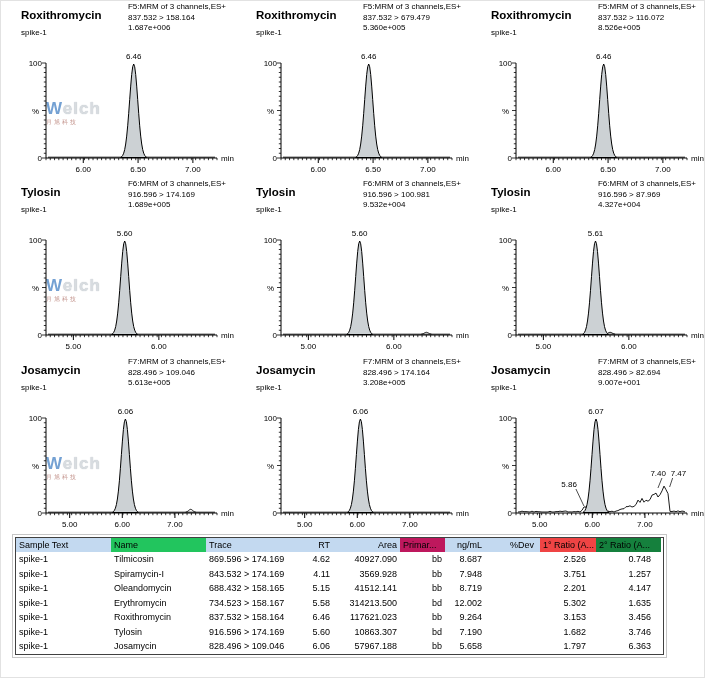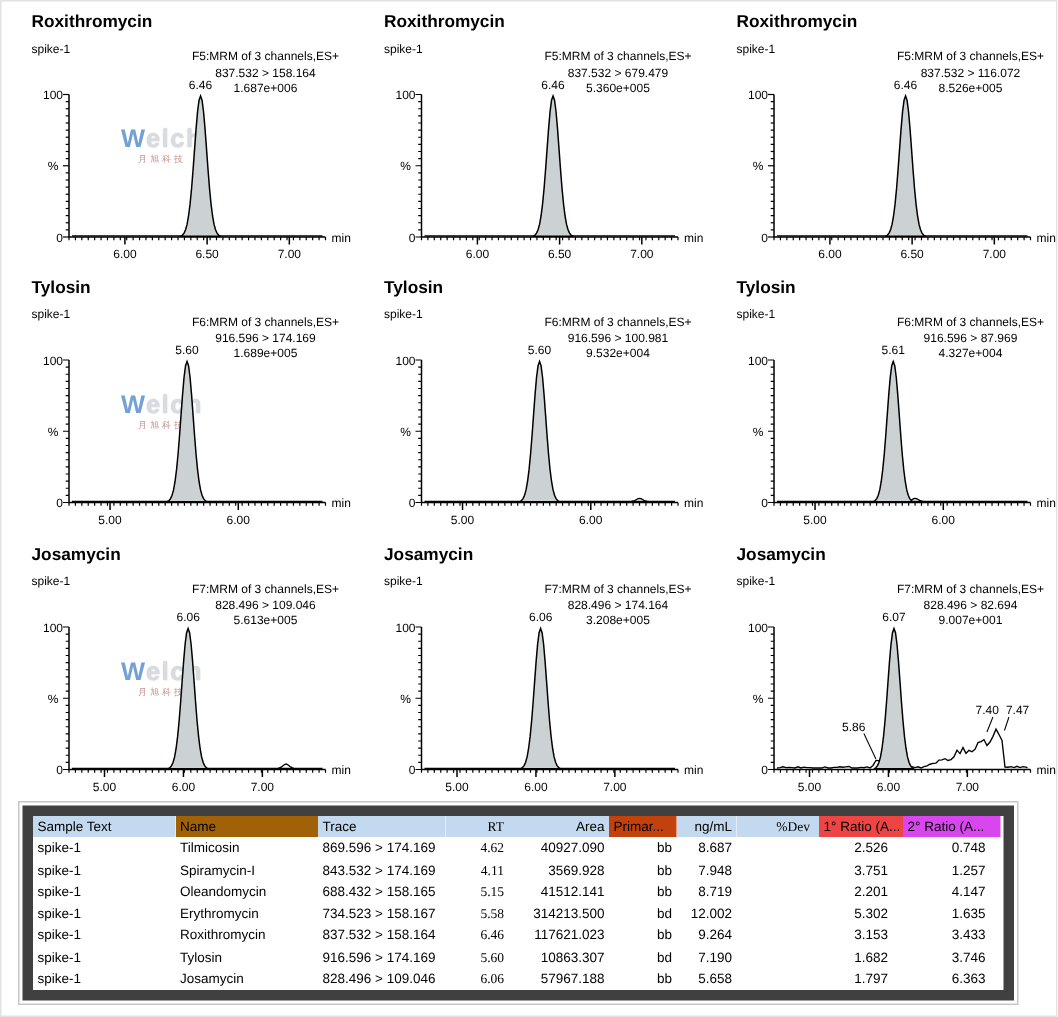--- a/index.html
+++ b/index.html
@@ -1,36 +1,36 @@
 <!DOCTYPE html>
 <html><head>
 <meta charset="utf-8">
 <style>
   html,body{margin:0;padding:0;background:#fff;}
   .screen{position:relative;width:705px;height:678px;background:#fff;overflow:hidden;
           font-family:"Liberation Sans",sans-serif;box-shadow:inset 0 0 0 1px #e2e2e2;}
   .panel{position:absolute;width:235px;height:178px;}
   .panel-title{position:absolute;left:21px;top:9px;font-size:11.5px;font-weight:bold;color:#000;white-space:nowrap;}
   .panel-sample{position:absolute;left:21px;top:28px;font-size:8px;color:#000;}
-  .panel-info{position:absolute;right:9px;top:33px;font-size:8px;color:#000;text-align:center;line-height:10.5px;white-space:nowrap;}
-  .watermark{position:absolute;left:46px;top:84px;width:124px;text-align:center;opacity:.95;pointer-events:none;}
+  .panel-info{position:absolute;right:9px;top:2px;font-size:8px;color:#000;text-align:left;line-height:10.5px;white-space:nowrap;}
+  .watermark{position:absolute;left:46px;top:100px;width:124px;text-align:left;opacity:.95;pointer-events:none;}
   .wm-word{font-size:17px;font-weight:bold;color:#d6dbdf;text-shadow:0 0 1px #adb5bc;letter-spacing:1px;line-height:18px;}
   .wm-w{color:#6d9cd1;text-shadow:none;}
   .wm-cn{font-size:6px;color:#c08e86;letter-spacing:2px;margin-top:0px;}
   svg.plot{position:absolute;left:0;top:0;}
   .tk{font-family:"Liberation Sans",sans-serif;font-size:8px;fill:#000;}
-  .qtable-wrap{position:absolute;left:15px;top:537px;width:647px;border:7px solid #404040;
+  .qtable-wrap{position:absolute;left:15px;top:537px;width:647px;border:1px solid #404040;
                outline:1px solid #c6c6c6;outline-offset:2px;background:#fff;}
   table.qtable{border-collapse:collapse;table-layout:fixed;width:645px;font-size:9px;color:#000;}
   table.qtable th{background:#c3d9f0;font-weight:normal;padding:2px 3px;white-space:nowrap;overflow:hidden;text-align:left;}
   table.qtable td{padding:1.5px 3px;white-space:nowrap;overflow:hidden;height:11.5px;}
   table.qtable .al-r{text-align:right;}
   table.qtable .al-c{text-align:right;}
   table.qtable .pr10{padding-right:10px;}
-  table.qtable .pr6{padding-right:6px;font-family:Liberation Serif, serif;}
+  table.qtable .pr6{padding-right:6px;}
 </style>
 </head>
 <body>
 
 <div class="screen">
   <div id="panels">
       <div class="panel" style="left: 0px; top: 0px;">
     <div class="panel-title">Roxithromycin</div>
     <div class="panel-sample">spike-1</div>
     <div class="panel-info">
@@ -846,29 +846,29 @@
         <col style="width:64px">
           <col style="width:45px">
           <col style="width:40px">
           <col style="width:55px">
         <col style="width:56px">
           <col style="width:65px">
       </colgroup>
       <thead>
           <tr id="thead-row">
             <th class="" style="background: rgb(195, 217, 240);">Sample Text</th>
-            <th class="" style="background: #a16207; margin-left: 32px;">Name</th>
+            <th class="" style="background: #22c55e; margin-left: 32px;">Name</th>
             <th class="" style="background: rgb(195, 217, 240);">Trace</th>
             <th class="al-r pr6" style="background: rgb(195, 217, 240);">RT</th>
             <th class="al-r" style="background: rgb(195, 217, 240); text-align: right;">Area</th>
-            <th class="" style="background: #c2410c;">Primar...</th>
+            <th class="" style="background: #be185d;">Primar...</th>
             <th class="al-c" style="background: rgb(195, 217, 240);">ng/mL</th>
             <th class="al-r pr6" style="background: rgb(195, 217, 240);">%Dev</th>
             <th class="" style="background: #ef4444;">1° Ratio (A...</th>
-            <th class="" style="background: #d946ef;">2° Ratio (A...</th>
+            <th class="" style="background: #15803d;">2° Ratio (A...</th>
           </tr>
         </thead>
       <tbody id="tbody">
           <tr>
             <td class="">spike-1</td>
             <td class="">Tilmicosin</td>
             <td class="">869.596 &gt; 174.169</td>
             <td class="al-r pr6">4.62</td>
             <td class="al-r">40927.090</td>
             <td class="al-c">bb</td>
@@ -916,21 +916,21 @@
           <tr>
             <td class="">spike-1</td>
             <td class="">Roxithromycin</td>
             <td class="">837.532 &gt; 158.164</td>
             <td class="al-r pr6">6.46</td>
             <td class="al-r">117621.023</td>
             <td class="al-c">bb</td>
             <td class="al-r">9.264</td>
             <td class="al-r pr6"></td>
             <td class="al-r pr10">3.153</td>
-            <td class="al-r pr10">3.433</td>
+            <td class="al-r pr10">3.456</td>
           </tr>
           <tr>
             <td class="">spike-1</td>
             <td class="">Tylosin</td>
             <td class="">916.596 &gt; 174.169</td>
             <td class="al-r pr6">5.60</td>
             <td class="al-r">10863.307</td>
             <td class="al-c">bd</td>
             <td class="al-r">7.190</td>
             <td class="al-r pr6"></td>

